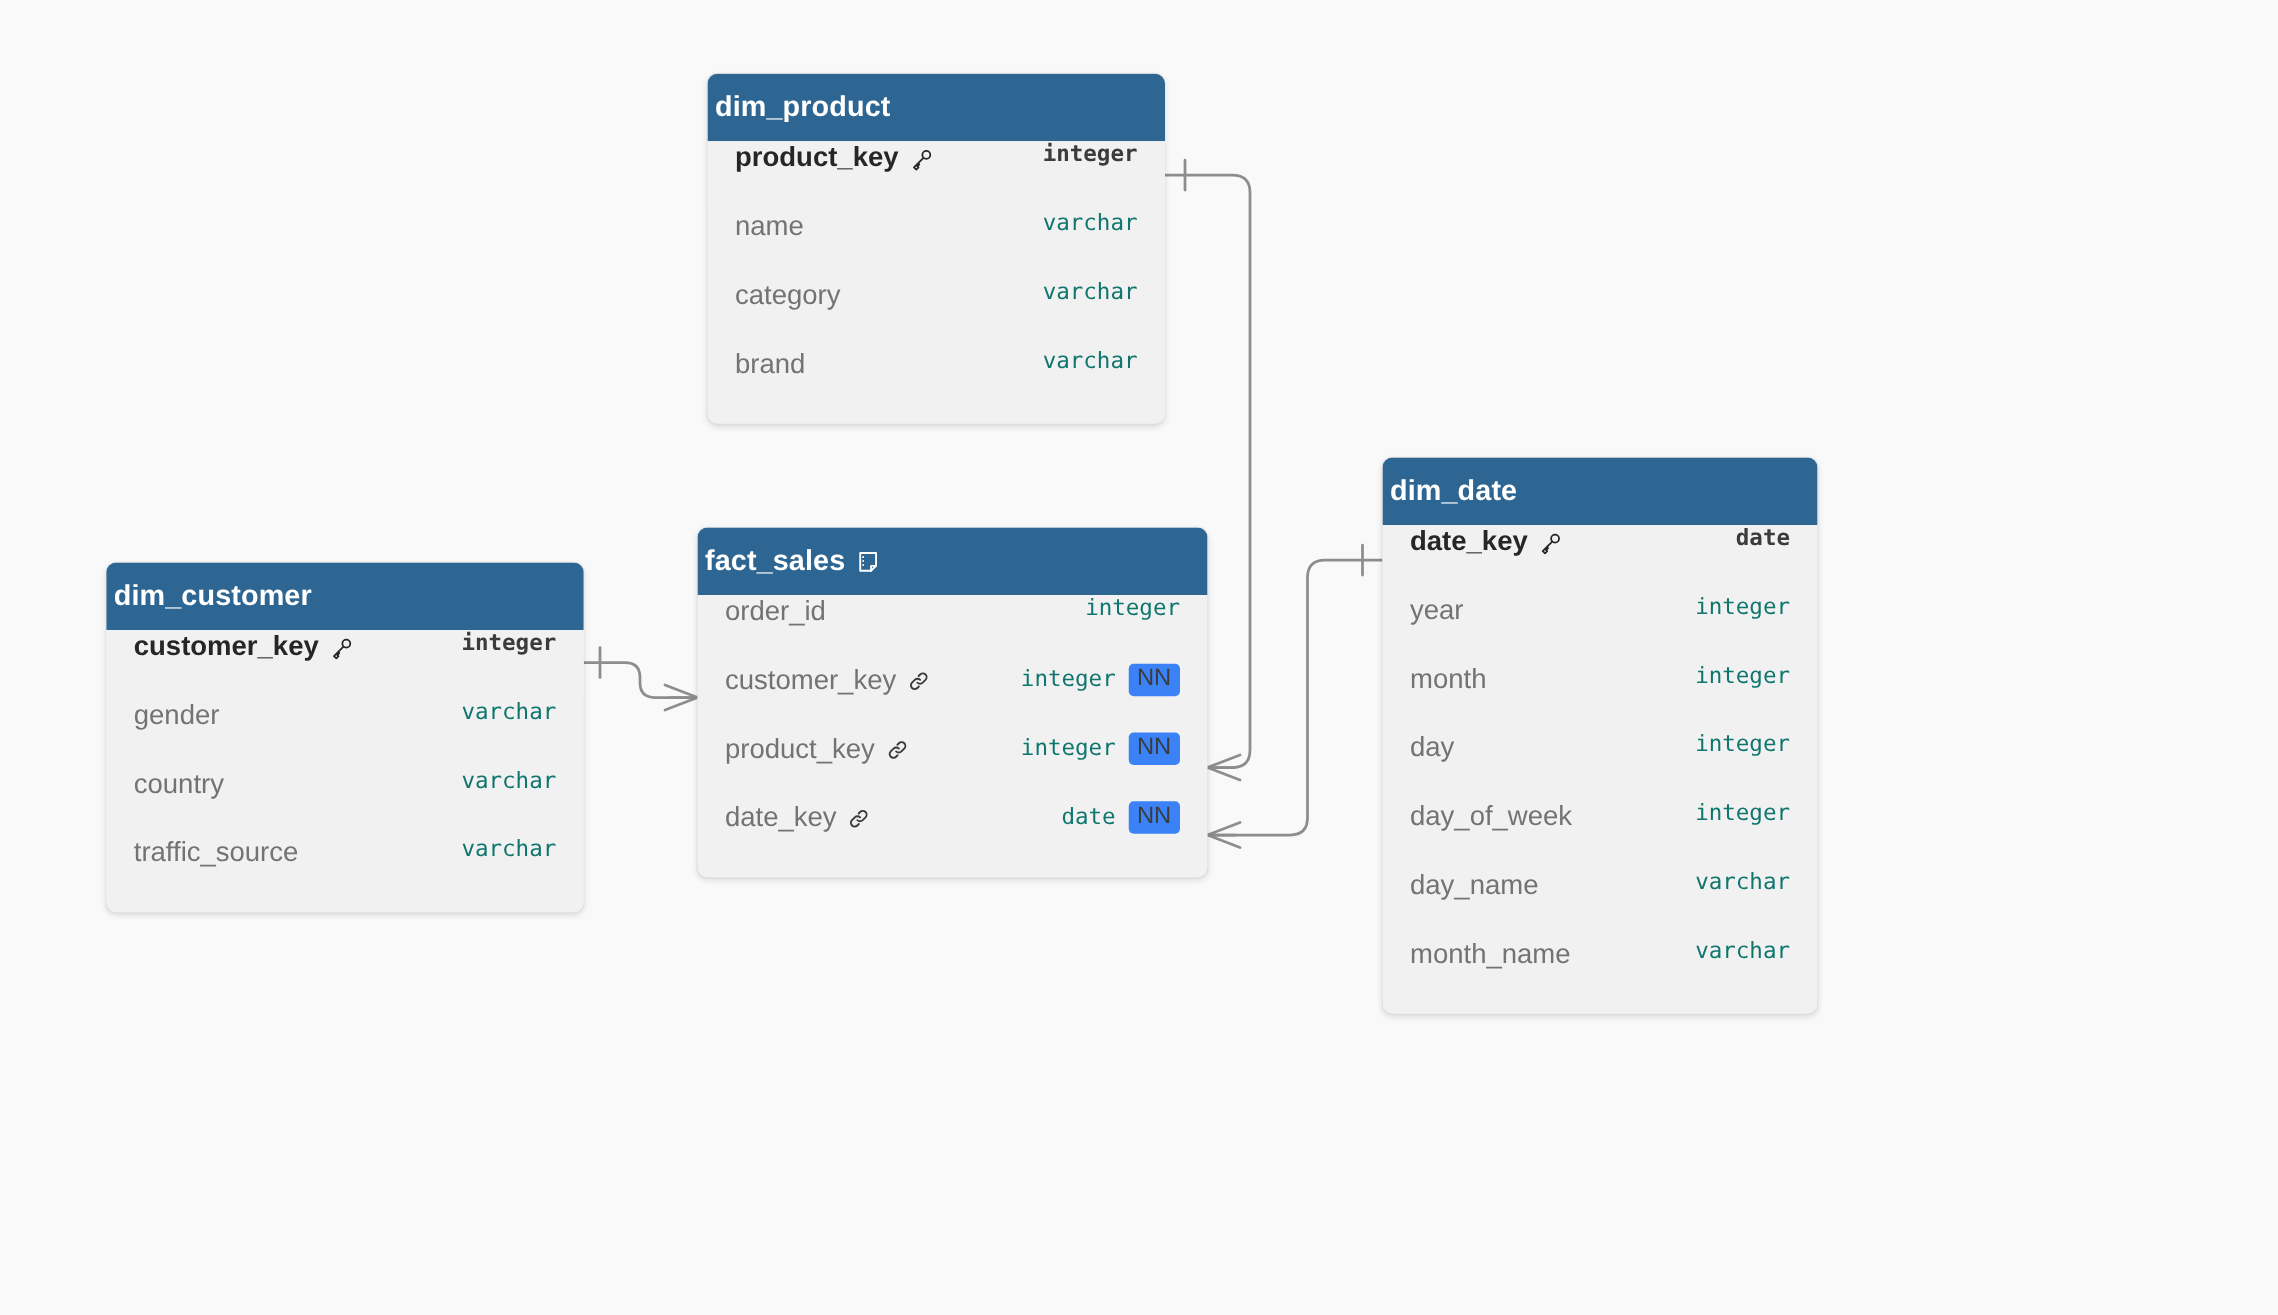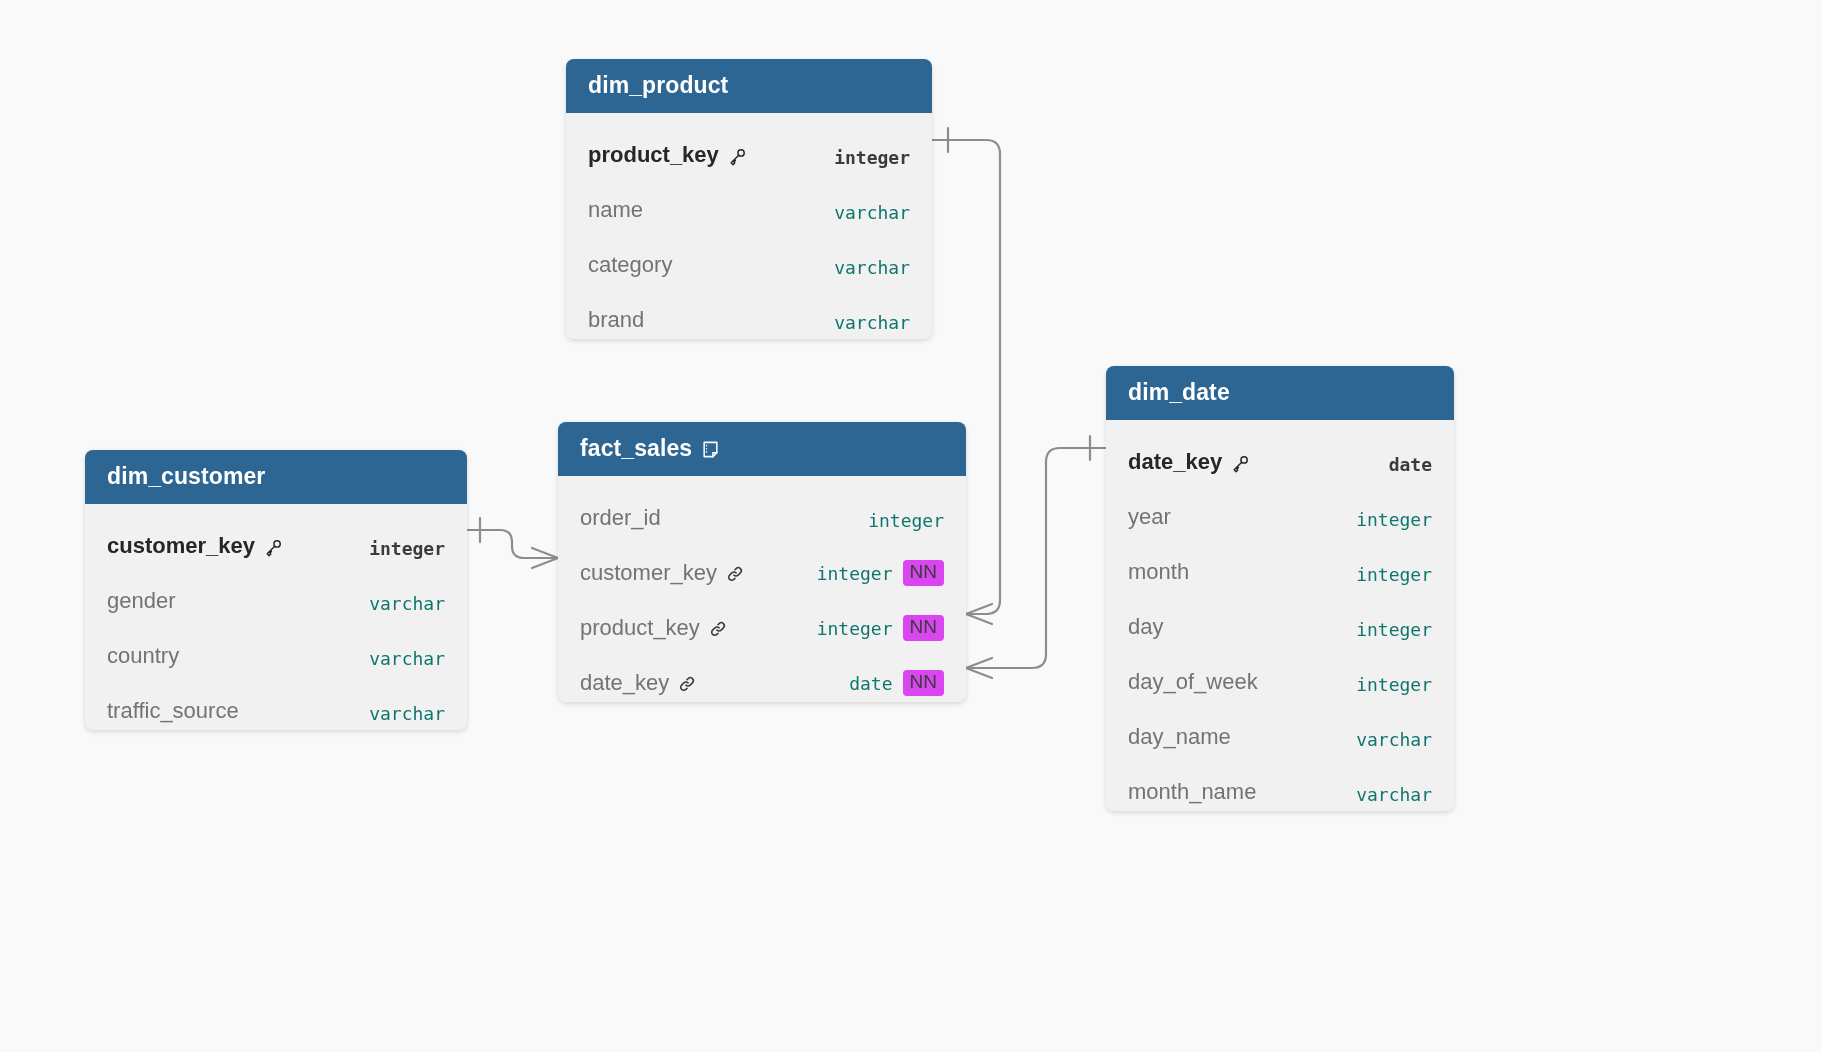--- a/index.html
+++ b/index.html
@@ -29,39 +29,39 @@
     border-radius: 8px;
     background: #f1f1f1;
     box-shadow: 0 2px 5px rgba(0,0,0,0.13), 0 0 1px rgba(0,0,0,0.10);
     overflow: hidden;
   }
   .table-header {
     background: #2e6693;
     color: #ffffff;
     font-size: 23px;
     font-weight: bold;
-    padding: 13px 22px 14px 22px;
+    padding: 13px 22px 14px 6px;
     letter-spacing: 0.1px;
     display: flex;
     align-items: center;
     gap: 9px;
   }
   .header-icon {
     display: inline-flex;
     align-items: center;
     position: relative;
     top: 1px;
   }
   .table-body {
     background: #f1f1f1;
     padding-bottom: 6px;
   }
   .col-row {
     display: flex;
-    align-items: flex-end;
+    align-items: flex-start;
     justify-content: space-between;
     padding: 0 22px;
     height: 55px;
     box-sizing: border-box;
   }
   .col-row.pk {
     background: #f1f1f1;
   }
   .col-left {
     display: flex;
@@ -87,21 +87,21 @@
     color: #0f766e;
   }
   .col-row.pk .col-type {
     font-weight: bold;
     color: #3b3b3b;
   }
   .nn-badge {
     font-family: "Liberation Sans", sans-serif;
     font-size: 19px;
     color: #3b3b3b;
-    background: #d946ef;
+    background: #3b82f6;
     border-radius: 4px;
     padding: 1px 7px 3px 7px;
     line-height: 1.15;
   }
   .key-icon, .fk-icon {
     display: inline-flex;
     align-items: center;
     position: relative;
     top: 1px;
   }

